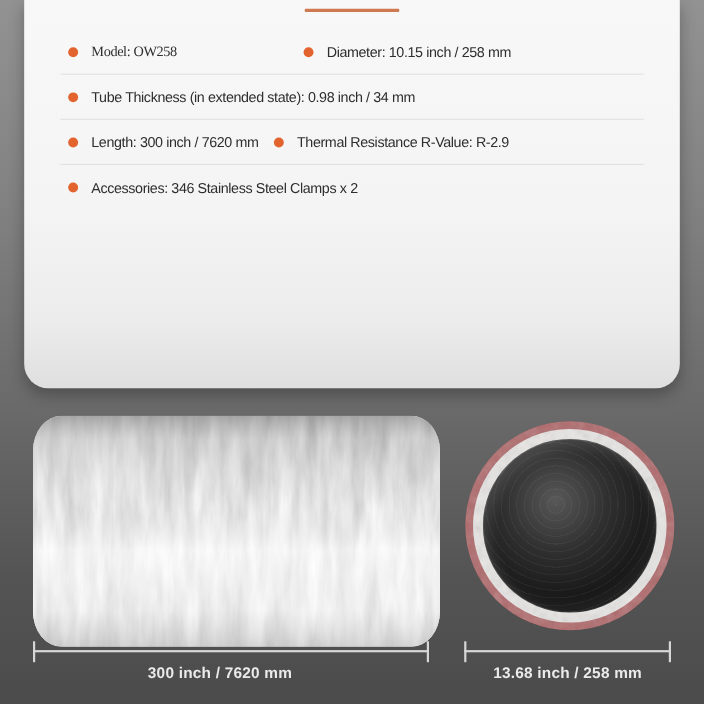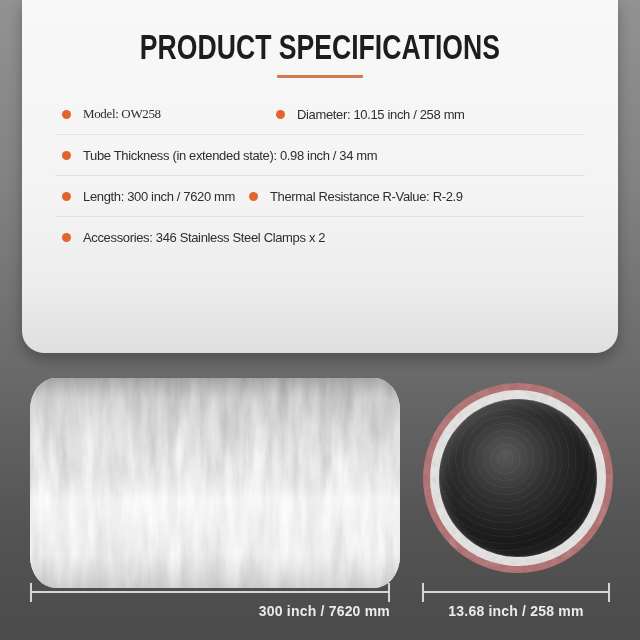--- a/index.html
+++ b/index.html
@@ -69,32 +69,29 @@
     content:"";position:absolute;top:-8px;width:2px;height:19px;background:#d6d6d6;
   }
   .dim-line::before{left:0;}
   .dim-line::after{right:0;}
   .dim-line.tube-dim{left:30px;top:591px;width:360px;}
   .dim-line.end-dim{left:422px;top:591px;width:188px;}
   .dim-label{
     position:absolute;top:603px;text-align:center;
     font-size:14px;font-weight:700;color:#ebebeb;letter-spacing:0.2px;
   }
-  .dim-label.tube-dim-label{left:30px;width:360px;text-align:right;}
+  .dim-label.tube-dim-label{left:20px;width:360px;}
   .dim-label.end-dim-label{left:422px;width:188px;}
 </style>
 </head>
 <body>
 
 <div class="stage">
 
   <div class="card">
-    <div class="title-wrap">
-      <div class="title">PRODUCT SPECIFICATIONS</div>
-    </div>
     <div class="title-underline"></div>
 
     <div class="spec-list">
 
       <div class="spec-row">
         <div class="spec-item colw-a">
           <span class="bullet"></span>
           <span class="spec-label">Model: OW258</span>
         </div>
         <div class="spec-item">

